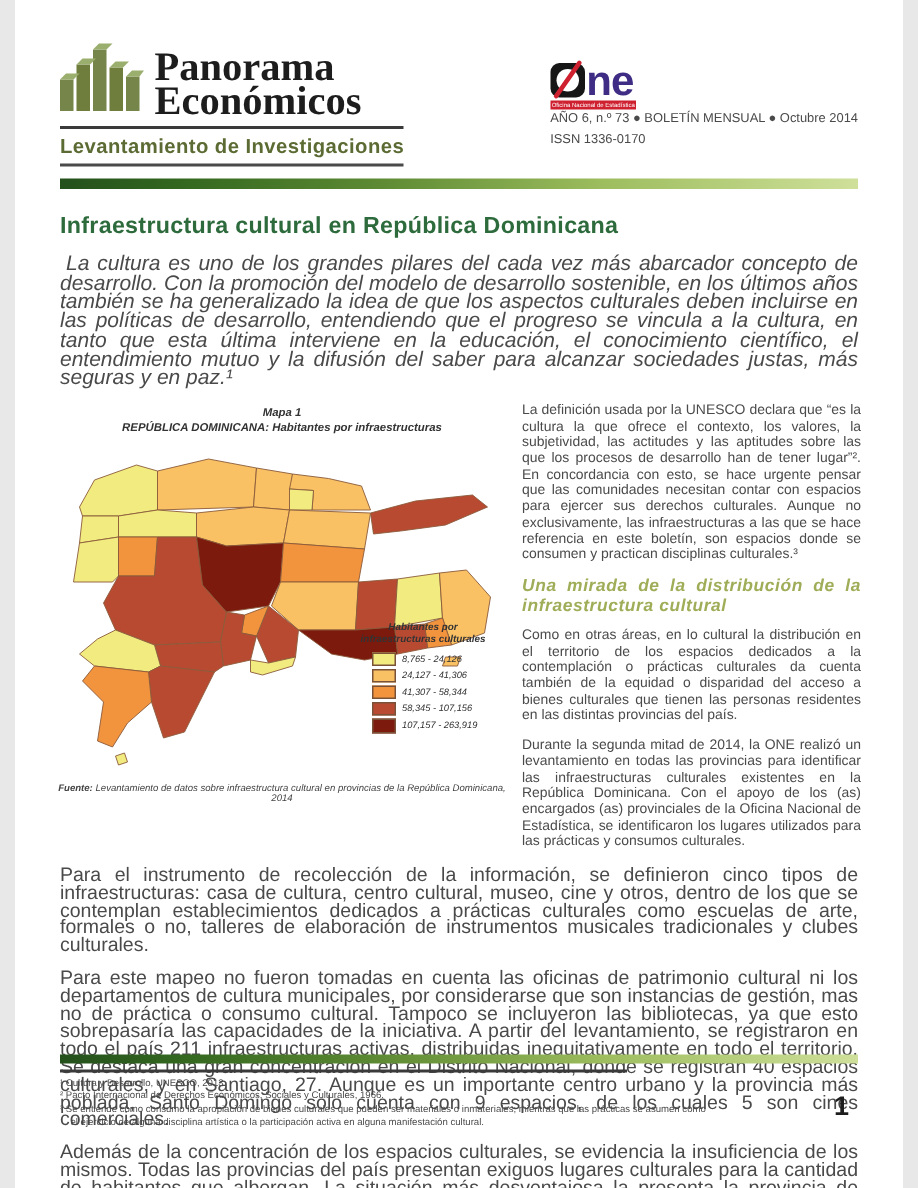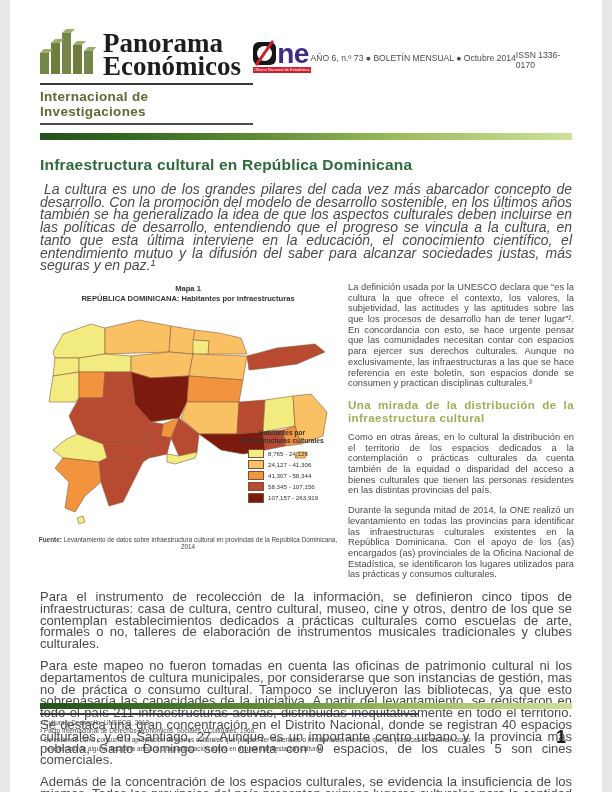--- a/index.html
+++ b/index.html
@@ -8,56 +8,56 @@
 
   
   .header{display:flex;justify-content:space-between;align-items:flex-start;padding:26px 30px 0 30px;}
   .brand-top{display:flex;align-items:flex-end;}
   .brand-names{margin-left:7px;font-family:"Liberation Serif",serif;font-weight:bold;color:#1d1d1d;}
   .brand-line{font-size:27px;line-height:23px;}
   .brand-rule{height:2px;background:#3a3a3a;margin-top:5px;}
   .brand-sub{font-weight:bold;color:var(--brand-olive,#5c6b33);font-size:13.5px;margin-top:4px;letter-spacing:.3px;}
   .brand-rule2{height:2px;background:#4a4a4a;margin-top:4px;}
 
-  .masthead-right{display:flex;align-items:center;padding-top:16px;}
+  .masthead-right{display:flex;flex-direction:column;align-items:flex-start;padding-top:16px;}
   .one-logo{display:flex;flex-direction:column;align-items:stretch;}
   .one-row{display:flex;align-items:center;}
   .one-o{position:relative;width:23px;height:23px;background:#161616;border-radius:6px;overflow:visible;}
   .one-o-hole{position:absolute;left:4px;top:4px;width:15px;height:15px;background:#fff;border-radius:50%;}
   .one-slash{position:absolute;left:10px;top:-4px;width:3px;height:30px;background:var(--one-red,#cf2030);transform:rotate(35deg);border-radius:2px;}
   .one-ne{font-size:28px;font-weight:bold;color:var(--one-purple,#3f2d85);line-height:22px;letter-spacing:-.5px;margin-left:1px;}
   .one-strip{background:var(--one-red,#cf2030);color:#fff;font-size:4px;line-height:6px;text-align:center;margin-top:2px;padding:0 1px;white-space:nowrap;}
   .issue-line{font-size:8.6px;color:#4a4a4a;white-space:nowrap;}
   .issn{font-size:8.6px;color:#4a4a4a;margin-top:4px;}
 
   .grad-rule{height:7px;margin:8px 30px 0 30px;
      background:linear-gradient(90deg,#24501c 0%,#33671f 15%,#5d8a33 40%,#9dbd5e 68%,#cfe09a 92%,#dcea b0 100%);
      background:linear-gradient(90deg,#24501c 0%,#33671f 15%,#5d8a33 40%,#9dbd5e 68%,#cfe09a 100%);}
 
   
   .title{margin:16px 30px 0 30px;font-size:15.5px;font-weight:bold;color:var(--accent-green,#2d6b3c);letter-spacing:.2px;}
   .intro{margin:9px 30px 0 30px;font-size:14px;line-height:12.7px;text-align:justify;text-indent:4px;font-style:italic;}
 
   
   .columns{display:flex;margin:10px 28px 0 28px;gap:10px;}
-  .map-col{width:300px;flex:none;}
+  .map-col{width:300px;flex:none;font-style:italic;}
   .map-title{ text-align:center;font-size:7.6px;font-weight:bold;color:#333;line-height:9.6px;margin-top:2px;}
   .map-canvas{position:relative;margin-top:3px;}
   svg.map{display:block;width:296px;height:224px;}
   .legend{position:absolute;right:4px;bottom:26px;width:104px;color:#333;}
   .legend-title{text-align:center;font-weight:bold;font-size:6.6px;line-height:8.2px;margin-bottom:3px;}
   .legend-row{display:flex;align-items:center;margin:1.6px 0 1.6px 18px;}
   .legend-swatch{width:14px;height:7.5px;border:0.5px solid #7a5238;margin-right:4px;flex:none;}
   .legend-range{font-size:6.2px;line-height:7px;}
   .map-source{font-size:6.4px;margin-top:6px;color:#444;text-align:center;}
 
   .text-col{flex:1;font-size:9.3px;line-height:10.7px;text-align:justify;}
   .text-col p{margin:0 0 9px 0;}
   .col-heading{color:var(--heading-olive,#a0ad58);font-weight:bold;font-size:11.6px;line-height:13px;
-               text-align:justify;margin:3px 0 8px 0;letter-spacing:.4px;}
+               text-align:justify;margin:3px 0 8px 0;letter-spacing:.4px;font-style:italic;}
 
   
   .full-text{margin:2px 30px 0 30px;font-size:13px;line-height:11.8px;text-align:justify;}
   .full-text p{margin:0 0 10px 0;}
 
   
   .footer{position:absolute;left:0;right:0;top:703px;height:89px;}
   .grad-rule2{height:6px;margin:0 30px;
      background:linear-gradient(90deg,#24501c 0%,#33671f 15%,#5d8a33 40%,#9dbd5e 68%,#cfe09a 100%);}
   .foot-line{height:1.5px;background:#3a3a3a;margin:4px 0 0 30px;width:378px;}
@@ -86,21 +86,21 @@
             <polygon points="33,19 37,15 46,15 42,19" fill="#9aae6d"></polygon>
             <polygon points="44,25 48,21 56,21 53,25" fill="#9aae6d"></polygon>
           </svg>
         </span>
         <span class="brand-names">
           <div class="brand-line">Panorama</div>
           <div class="brand-line">Económicos</div>
         </span>
       </div>
       <div class="brand-rule"></div>
-      <div class="brand-sub">Internacional de Investigaciones</div>
+      <div class="brand-sub">Levantamiento de Investigaciones</div>
       <div class="brand-rule2"></div>
     </div>
 
     <div class="masthead-right">
       <div class="one-logo">
         <div class="one-row">
           <span class="one-o">
             <span class="one-o-hole"></span>
             <span class="one-slash"></span>
           </span>

